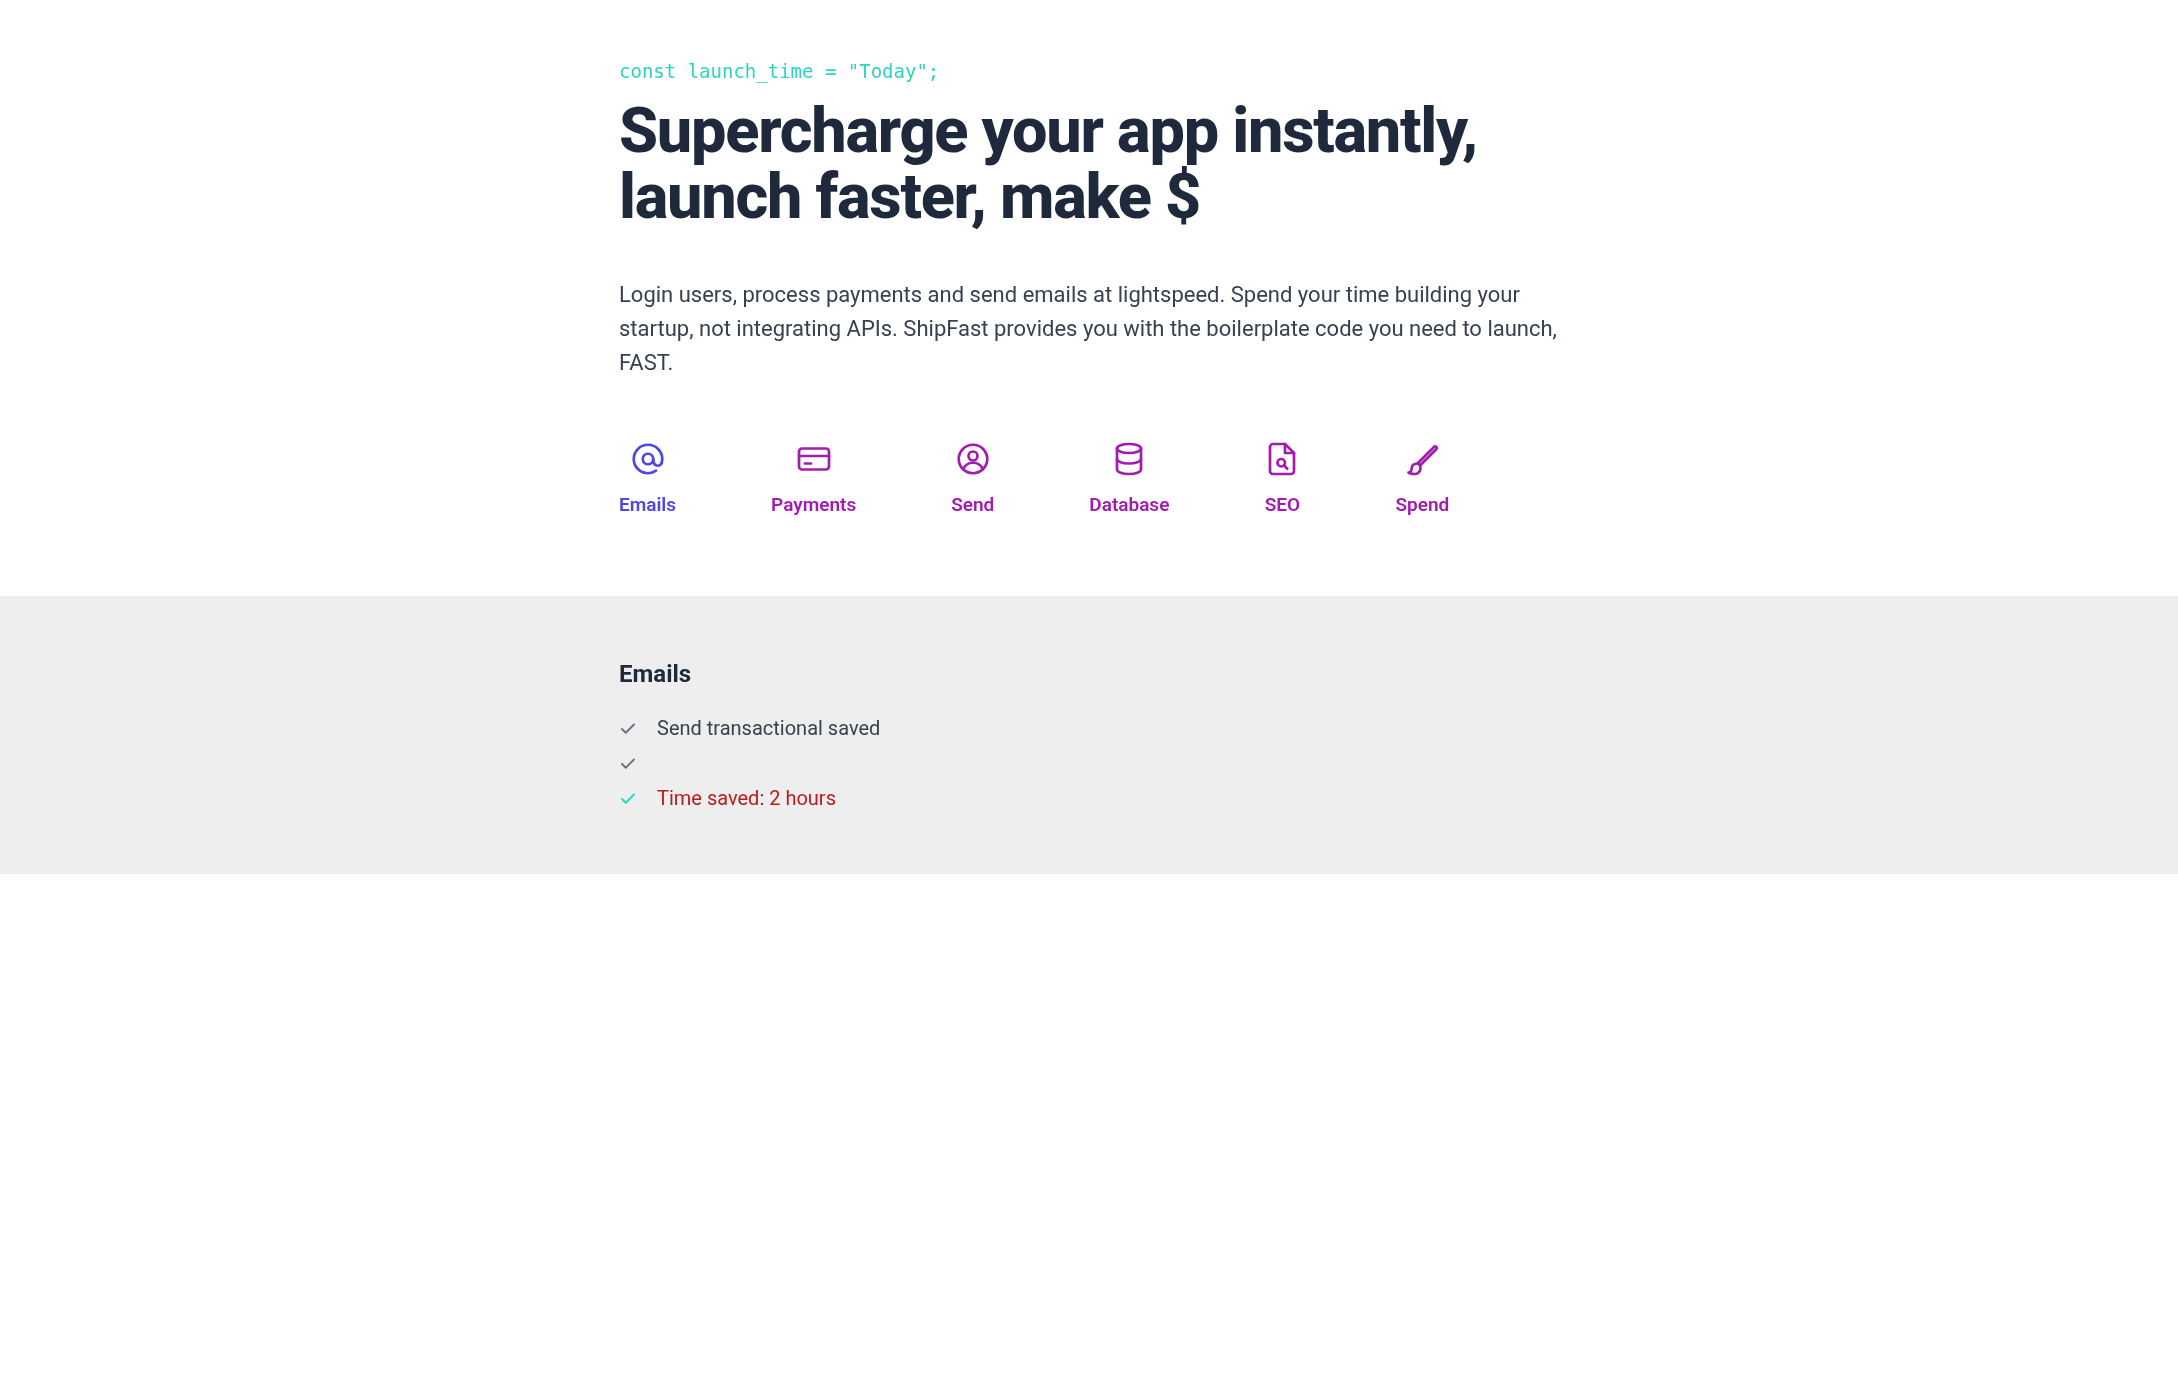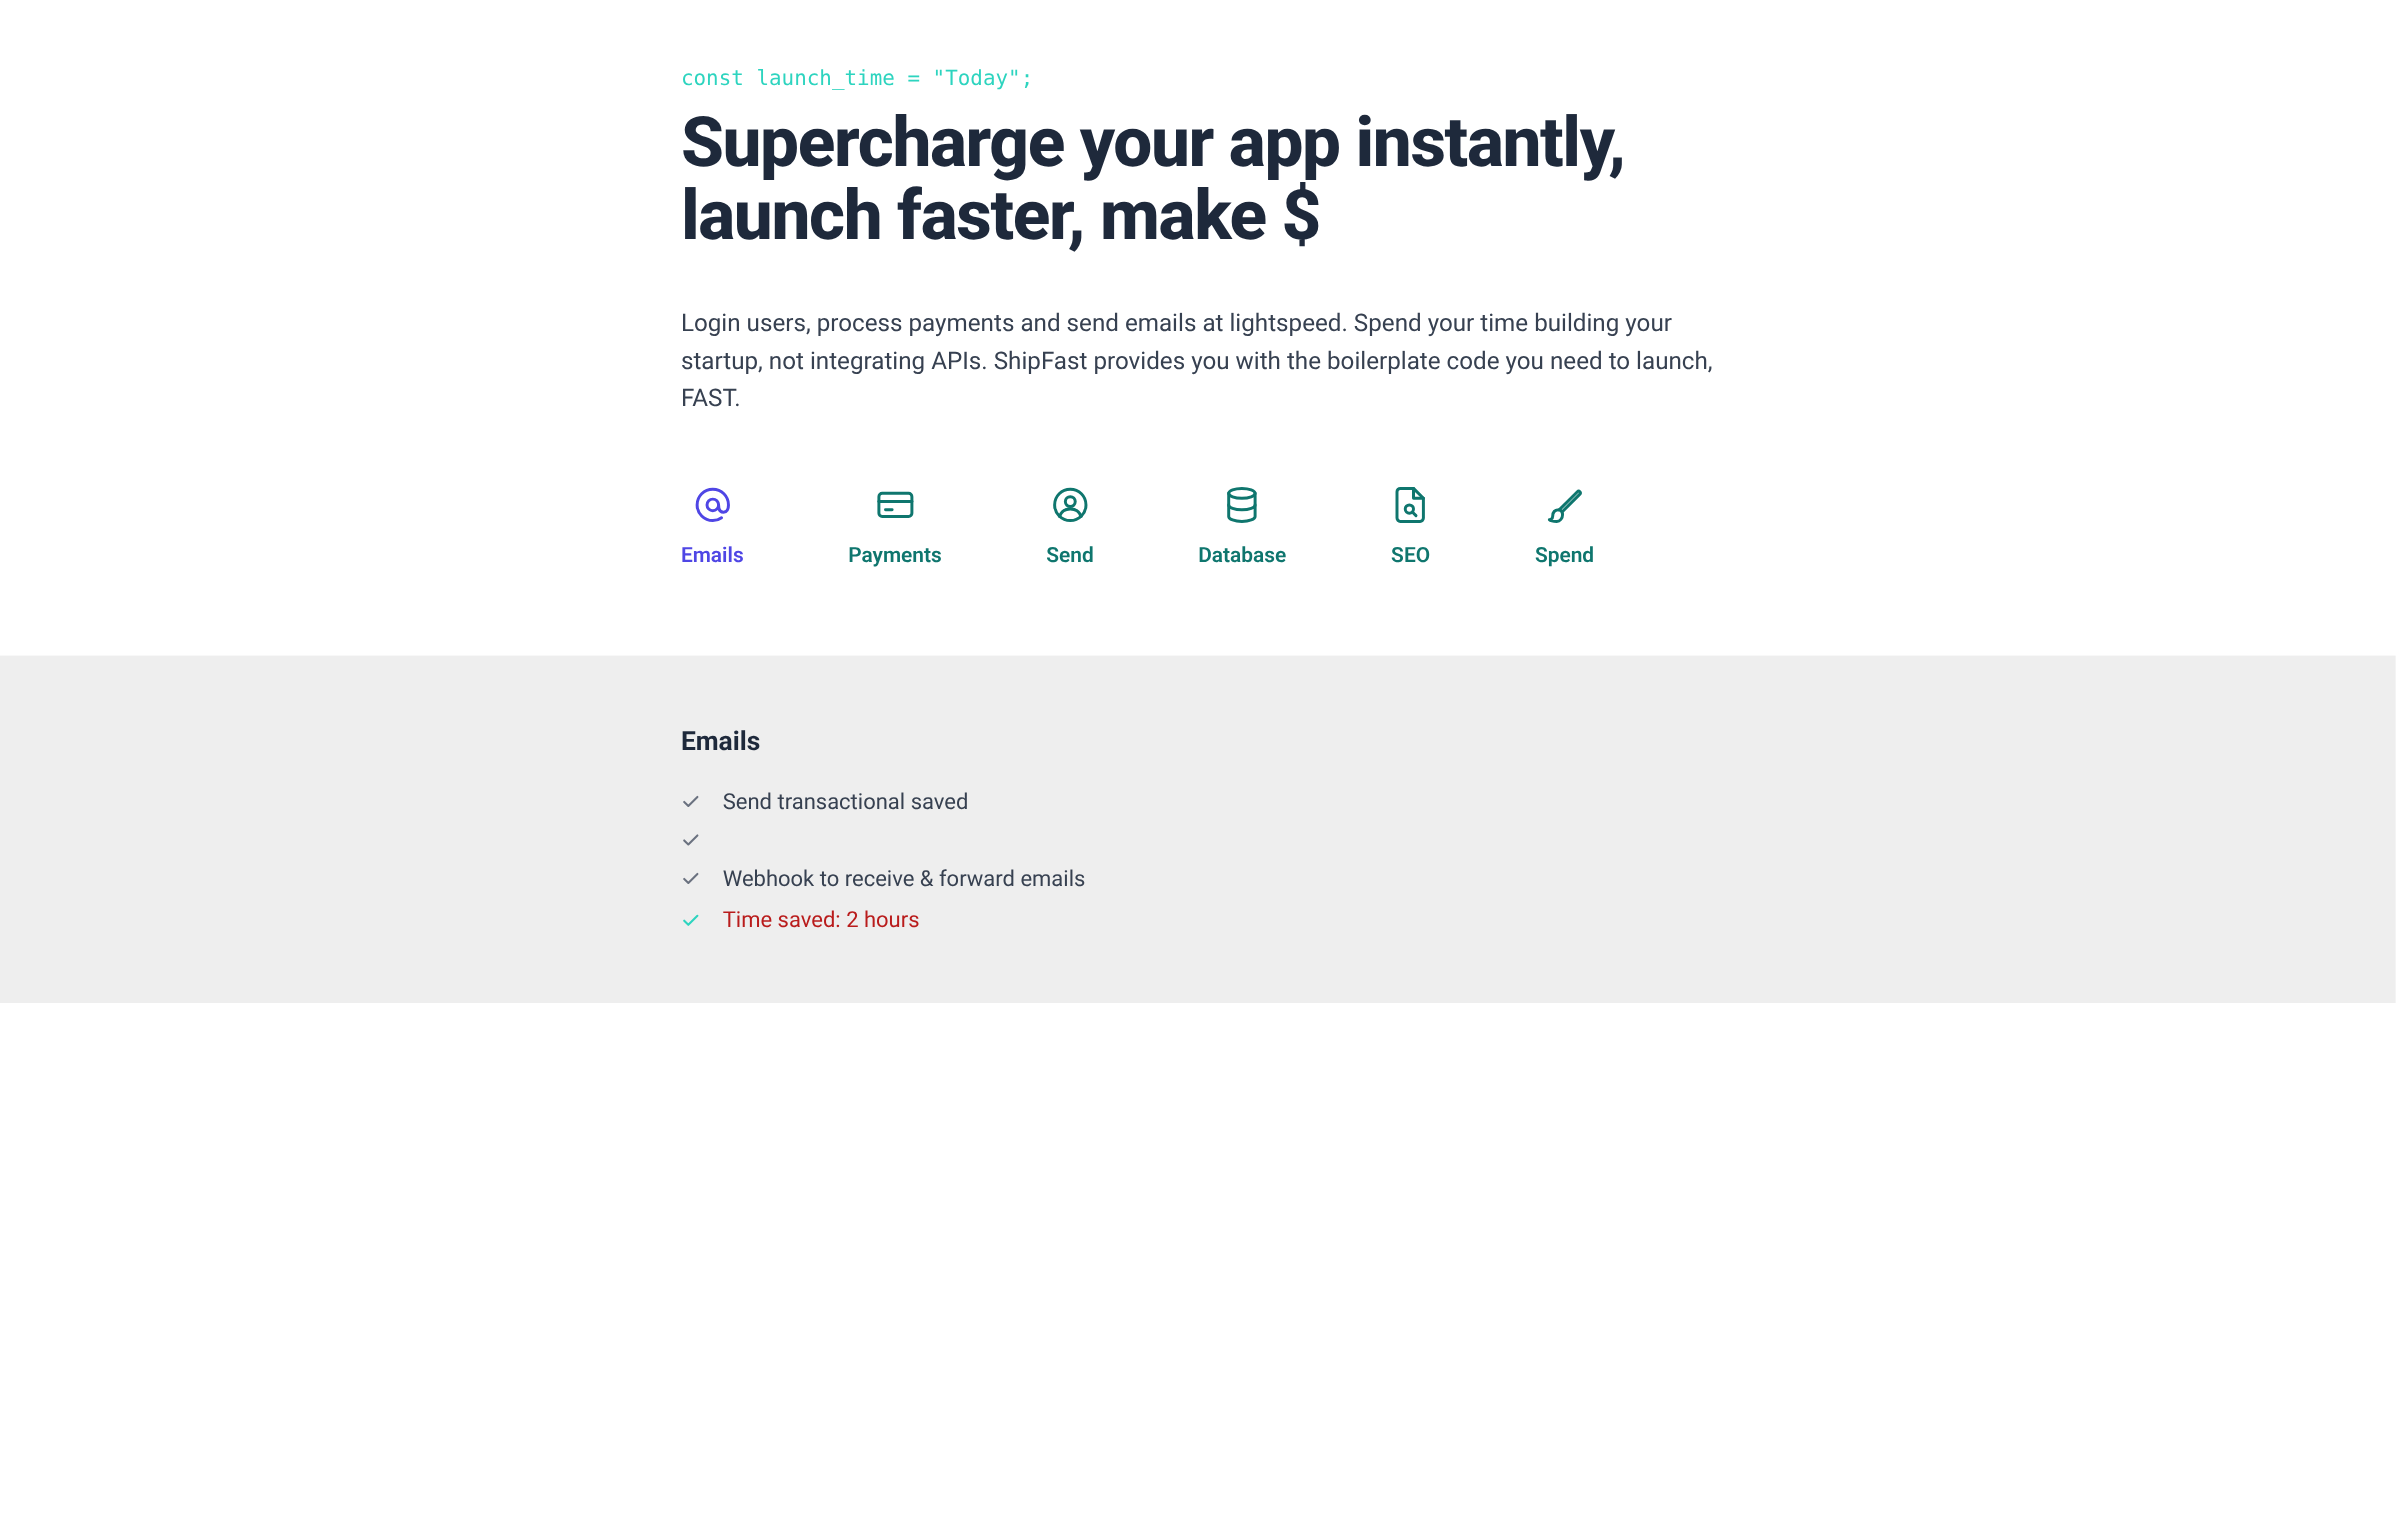--- a/index.html
+++ b/index.html
@@ -55,21 +55,21 @@
       gap: 95px;
       padding-bottom: 40px;
     }
     
     .tab {
       display: flex;
       flex-direction: column;
       align-items: center;
       gap: 16px;
       cursor: pointer;
-      color: #0f766e;
+      color: #a21caf;
     }
     
     .tab.active {
       color: #4f46e5;
     }
     
     .tab-icon {
       width: 36px;
       height: 36px;
       display: flex;
@@ -237,28 +237,20 @@
       </li>
 
       <li class="feature-item">
         <span class="check-icon">
           <svg viewBox="0 0 24 24" stroke-linecap="round" stroke-linejoin="round">
               <polyline points="4 12 9 17 20 6"></polyline>
             </svg>
         </span>
       </li>
 
-      <li class="feature-item">
-        <span class="check-icon">
-          <svg viewBox="0 0 24 24" stroke-linecap="round" stroke-linejoin="round">
-              <polyline points="4 12 9 17 20 6"></polyline>
-            </svg>
-        </span>
-        <span>Webhook to receive &amp; forward emails</span>
-      </li>
 
       <li class="feature-item highlight">
         <span class="check-icon">
           <svg viewBox="0 0 24 24" stroke-linecap="round" stroke-linejoin="round">
               <polyline points="4 12 9 17 20 6"></polyline>
             </svg>
         </span>
         <span>Time saved: 2 hours</span>
       </li>
 

